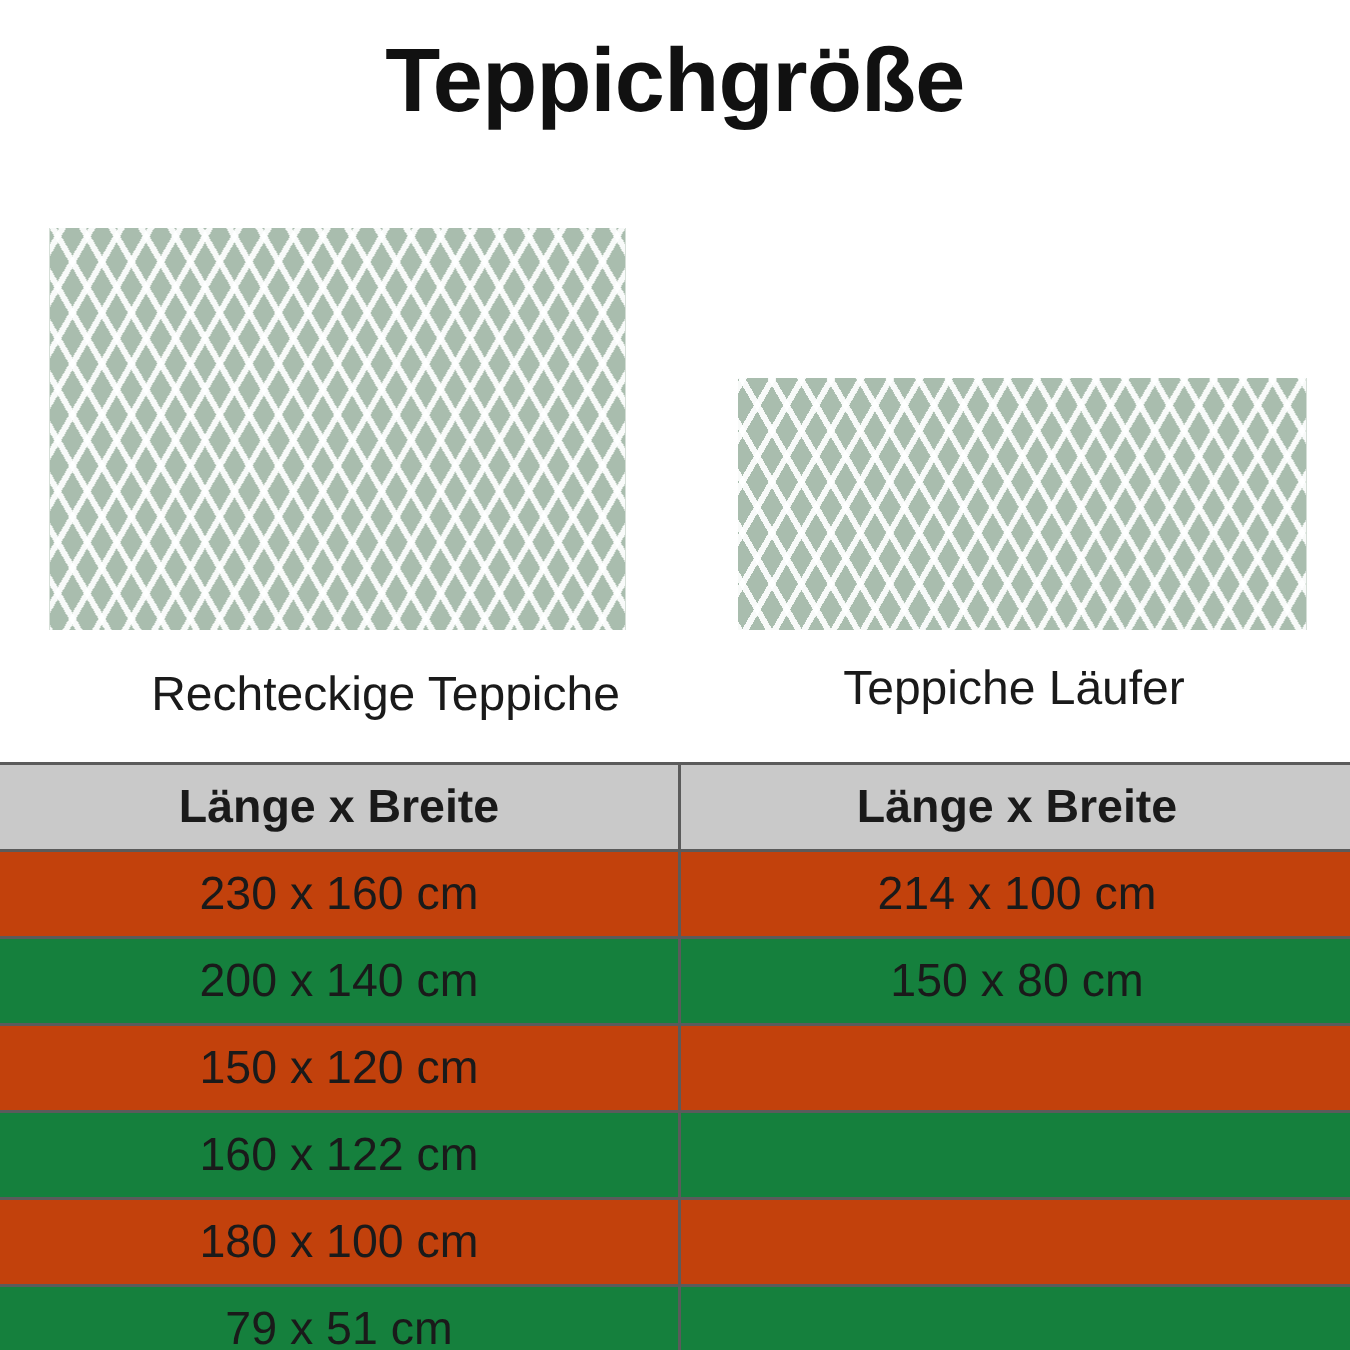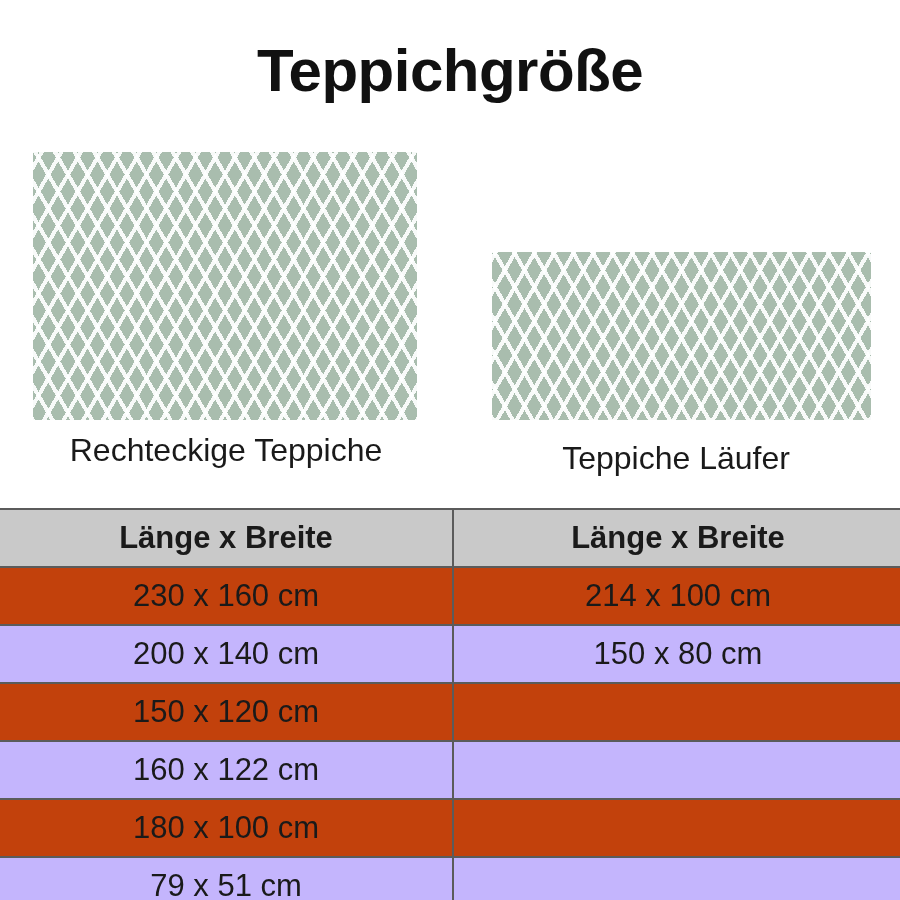--- a/index.html
+++ b/index.html
@@ -16,21 +16,21 @@
   }
   .page {
     position: relative;
     width: 900px;
     height: 900px;
   }
 
   
   .title {
     position: absolute;
-    top: 39px;
+    top: 22px;
     left: 0;
     width: 900px;
     text-align: center;
     font-size: 60px;
     font-weight: 700;
     letter-spacing: -0.5px;
     line-height: 1.05;
     color: #111111;
   }
 
@@ -83,22 +83,23 @@
   .caption {
     position: absolute;
     font-size: 32px;
     font-weight: 400;
     color: #1a1a1a;
     text-align: center;
     white-space: nowrap;
   }
   .caption-left {
     left: 0;
-    top: 432px;
+    top: 444px;
     width: 452px;
+    padding-left: 31px;
   }
   .caption-right {
     left: 452px;
     top: 440px;
     width: 448px;
   }
 
   
   .table {
     position: absolute;
@@ -115,21 +116,21 @@
     vertical-align: middle;
     font-size: 31px;
     font-weight: 400;
     color: #1a1a1a;
     border-top: 2px solid #5b5b5b;
     border-bottom: 2px solid #5b5b5b;
     border-right: 2px solid #5b5b5b;
   }
   .table td.col-left { width: 452px; border-left: none; border-right: 2px solid #5b5b5b; }
   .table td.col-right { width: 448px; border-right: none; }
-  .table tr.shaded td { background: #c4b5fd; }
+  .table tr.shaded td { background: #15803d; }
   .table tr.plain td { background: #c2410c; }
   .table tr.header td {
     background: #c9c9c9;
     font-weight: 700;
     font-size: 31px;
     margin-left: 15px;
   }
   .cell-empty { color: transparent; }
 </style>
 </head>

